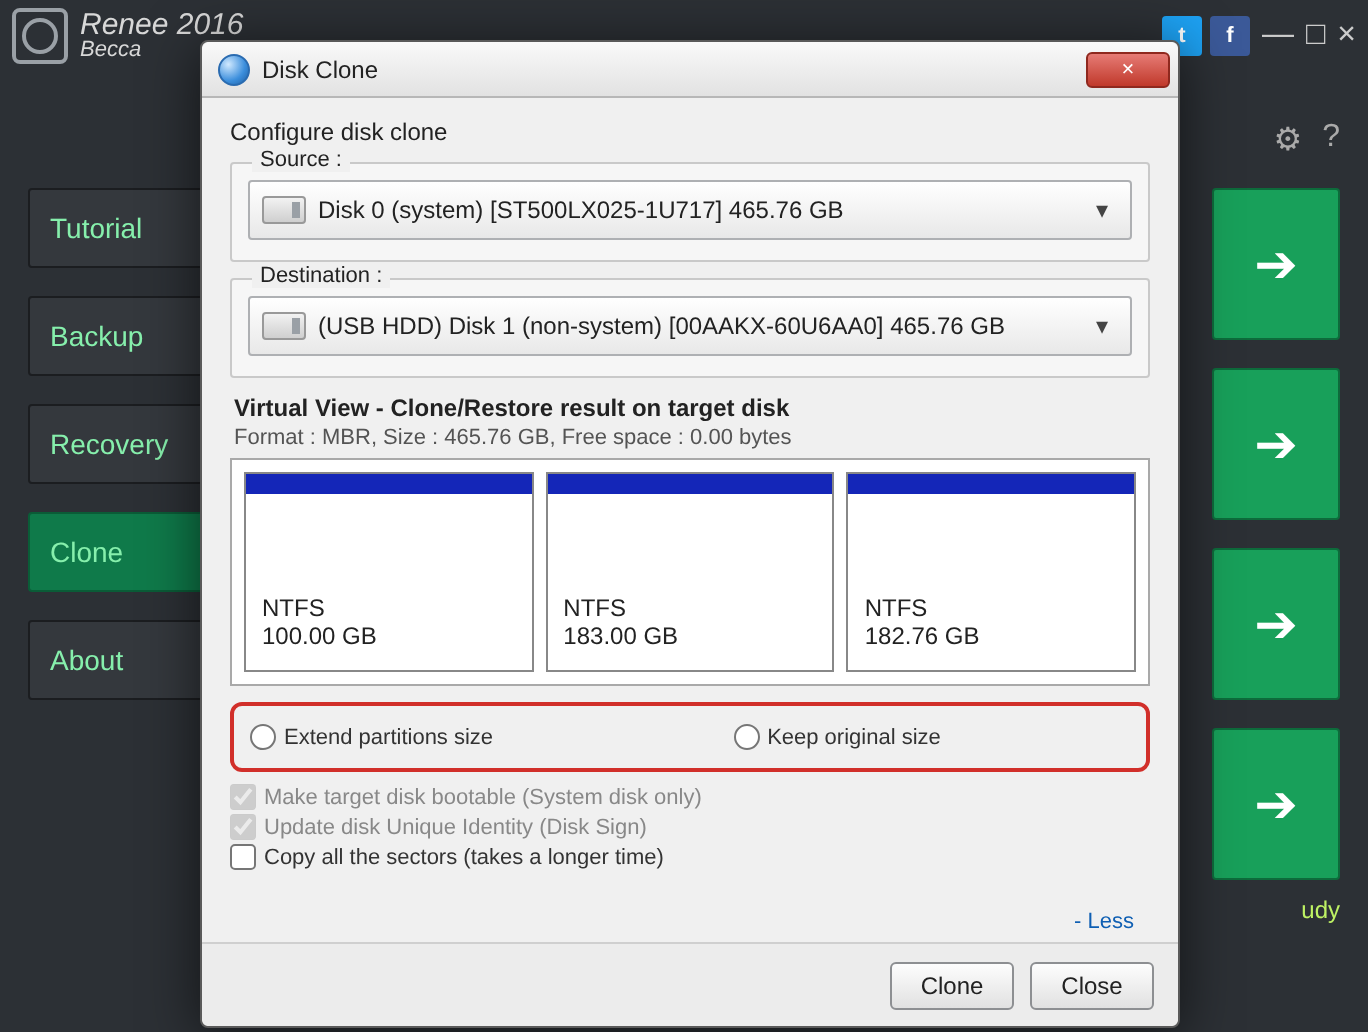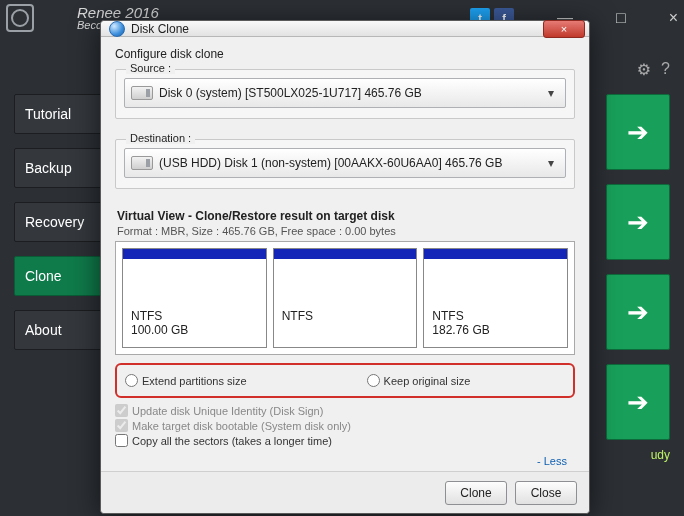--- a/index.html
+++ b/index.html
@@ -1,50 +1,50 @@
 <!DOCTYPE html>
 <html><head>
 <meta charset="utf-8">
 <style>
 * { box-sizing: border-box; margin: 0; padding: 0; font-family: "Segoe UI", Tahoma, sans-serif; }
 body { width: 684px; height: 516px; background: #2c3035; position: relative; overflow: hidden; }
 
 
-.app-titlebar { height: 36px; display: flex; align-items: center; padding: 0 6px; color: #d8d8d8; gap: 37px; }
+.app-titlebar { height: 36px; display: flex; align-items: center; padding: 0 6px; color: #d8d8d8; }
 .safe-icon { width: 28px; height: 28px; margin-right: 6px; border: 2px solid #9aa0a6; border-radius: 4px; display: flex; align-items: center; justify-content: center; }
 .safe-icon::before { content: ""; width: 14px; height: 14px; border: 2px solid #9aa0a6; border-radius: 50%; }
 .app-title { font-size: 15px; font-style: italic; line-height: 1; }
 .app-title .small { font-size: 11px; }
 .spacer { flex: 1; }
 .social { display: flex; gap: 4px; align-items: center; margin-right: 6px; }
 .social .box { width: 20px; height: 20px; border-radius: 2px; display: flex; align-items: center; justify-content: center; font-size: 11px; font-weight: bold; color: #fff; }
 .tw { background: #1da1f2; }
 .fb { background: #3b5998; }
 .wc { color: #ccc; }
 
 .app-body { position: relative; height: 480px; }
 .top-icons { position: absolute; right: 14px; top: 24px; display: flex; gap: 10px; color: #aaa; font-size: 16px; }
 .sidebar { position: absolute; left: 14px; top: 58px; width: 90px; display: flex; flex-direction: column; gap: 14px; }
-.sidebar .item { height: 40px; display: flex; align-items: center; padding-left: 10px; color: #ffffff; font-size: 14px; border: 1px solid #1b1d20; border-radius: 2px; background: #34383d; }
+.sidebar .item { height: 40px; display: flex; align-items: center; padding-left: 10px; color: #86efac; font-size: 14px; border: 1px solid #1b1d20; border-radius: 2px; background: #34383d; }
 .sidebar .item.active { background: #0f7a4a; border-color: #0a5c37; }
 .arrows-col { position: absolute; right: 14px; top: 58px; width: 64px; display: flex; flex-direction: column; gap: 14px; }
 .arrows-col .abtn { height: 76px; background: #18a05a; border: 1px solid #0d6b3b; border-radius: 2px; display: flex; align-items: center; justify-content: center; color: #fff; font-size: 26px; }
 .bottom-hint { position: absolute; right: 14px; bottom: 54px; color: #bef264; font-size: 12px; }
 
 
 .dialog { position: absolute; left: 100px; top: 20px; width: 490px; height: 494px; background: #f0f0f0; border: 1px solid #5a5a5a; border-radius: 4px; box-shadow: 0 4px 28px rgba(0,0,0,.6); display: flex; flex-direction: column; }
-.dlg-title { height: 16px; background: linear-gradient(#f9f9f9,#e2e2e2); border-radius: 4px 4px 0 0; display: flex; align-items: center; padding: 0 4px 0 8px; border-bottom: 1px solid #b7b7b7; }
+.dlg-title { height: 28px; background: linear-gradient(#f9f9f9,#e2e2e2); border-radius: 4px 4px 0 0; display: flex; align-items: center; padding: 0 4px 0 8px; border-bottom: 1px solid #b7b7b7; }
 .dlg-title .ico { width: 16px; height: 16px; background: radial-gradient(circle at 30% 30%, #d0e9ff, #3b8edc 60%, #1f5ea2); border-radius: 50%; margin-right: 6px; border: 1px solid #2a6bb0; }
 .dlg-title .txt { font-size: 12px; color: #222; }
 .dlg-title .close { margin-left: auto; width: 42px; height: 18px; background: linear-gradient(#e67b75,#c0392b); border: 1px solid #8f281e; border-radius: 3px; display: flex; align-items: center; justify-content: center; color: #fff; font-size: 11px; }
 
 .dlg-body { flex: 1; padding: 10px 14px; font-size: 12px; color: #222; overflow: hidden; }
 .subtitle { margin-bottom: 8px; }
 
-.groupbox { border: 1px solid #c9c9c9; border-radius: 2px; padding: 8px 8px 10px 8px; margin-bottom: 20px; position: relative; background: #f6f6f6; }
+.groupbox { border: 1px solid #c9c9c9; border-radius: 2px; padding: 8px 8px 10px 8px; margin-bottom: 8px; position: relative; background: #f6f6f6; }
 .groupbox .legend { position: absolute; top: -8px; left: 10px; background: #f0f0f0; padding: 0 4px; font-size: 11px; }
 .combo { display: flex; align-items: center; height: 30px; background: linear-gradient(#fff,#e8e8e8); border: 1px solid #aeb0b3; border-radius: 2px; padding: 0 6px; }
 .combo .hdd { width: 22px; height: 14px; background: linear-gradient(#f2f2f2,#cfcfcf); border: 1px solid #999; border-radius: 2px; margin-right: 6px; position: relative; }
 .combo .hdd::after { content: ""; position: absolute; right: 2px; top: 2px; width: 4px; height: 8px; background: #9aa0a6; }
 .combo .lbl { flex: 1; font-size: 12px; }
 .combo .dd { width: 16px; color: #444; text-align: center; }
 
 .vv-title { font-weight: bold; margin: 4px 0 2px 2px; }
 .vv-sub { font-size: 11px; color: #545454; margin: 0 0 4px 2px; }
 .vv-outer { border: 1px solid #a9a9a9; padding: 6px; display: flex; gap: 6px; background: #fff; }
@@ -155,20 +155,21 @@
         <div class="bar"></div>
         <div class="pbody">
           <div class="ptype">NTFS</div>
           <div class="psize">100.00 GB</div>
         </div>
       </div>
       <div class="part">
         <div class="bar"></div>
         <div class="pbody">
           <div class="ptype">NTFS</div>
+          <div class="psize">183.00 GB</div>
         </div>
       </div>
       <div class="part">
         <div class="bar"></div>
         <div class="pbody">
           <div class="ptype">NTFS</div>
           <div class="psize">182.76 GB</div>
         </div>
       </div>
     </div>
@@ -182,25 +183,25 @@
         <span style="display:flex;align-items:center;gap:4px">
           <input type="radio" style="">
           <span>Keep original size</span>
         </span>
       </div>
     </div>
 
     <div class="chk-block">
       <div class="row">
         <input type="checkbox" checked="" disabled="" style="">
-        <span>Update disk Unique Identity (Disk Sign)</span>
+        <span>Make target disk bootable (System disk only)</span>
       </div>
       <div class="row">
         <input type="checkbox" checked="" disabled="" style="">
-        <span>Make target disk bootable (System disk only)</span>
+        <span>Update disk Unique Identity (Disk Sign)</span>
       </div>
       <div class="row enabled">
         <input type="checkbox" style="">
         <span>Copy all the sectors (takes a longer time)</span>
       </div>
     </div>
 
     <div class="less-link">- Less</div>
   </div>
 

